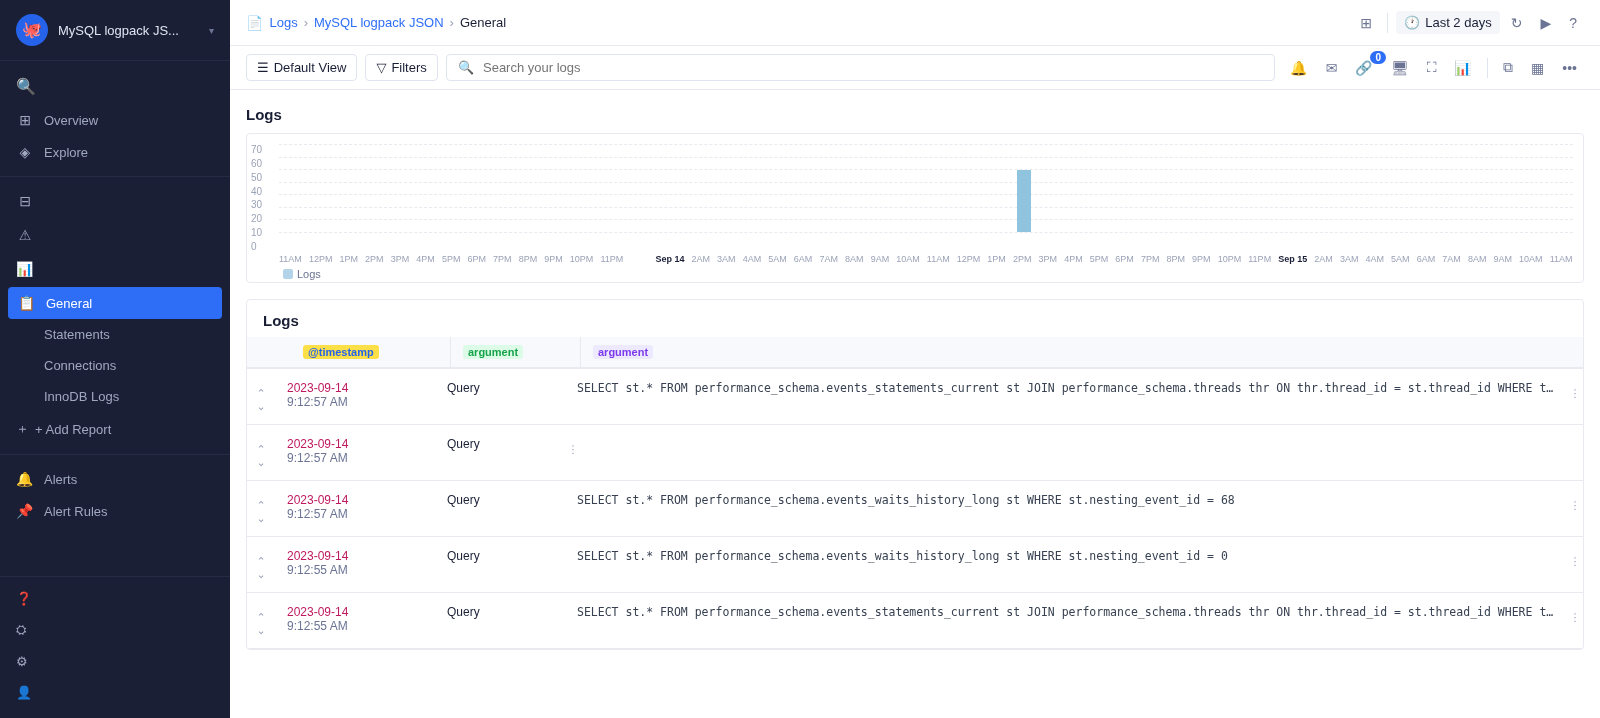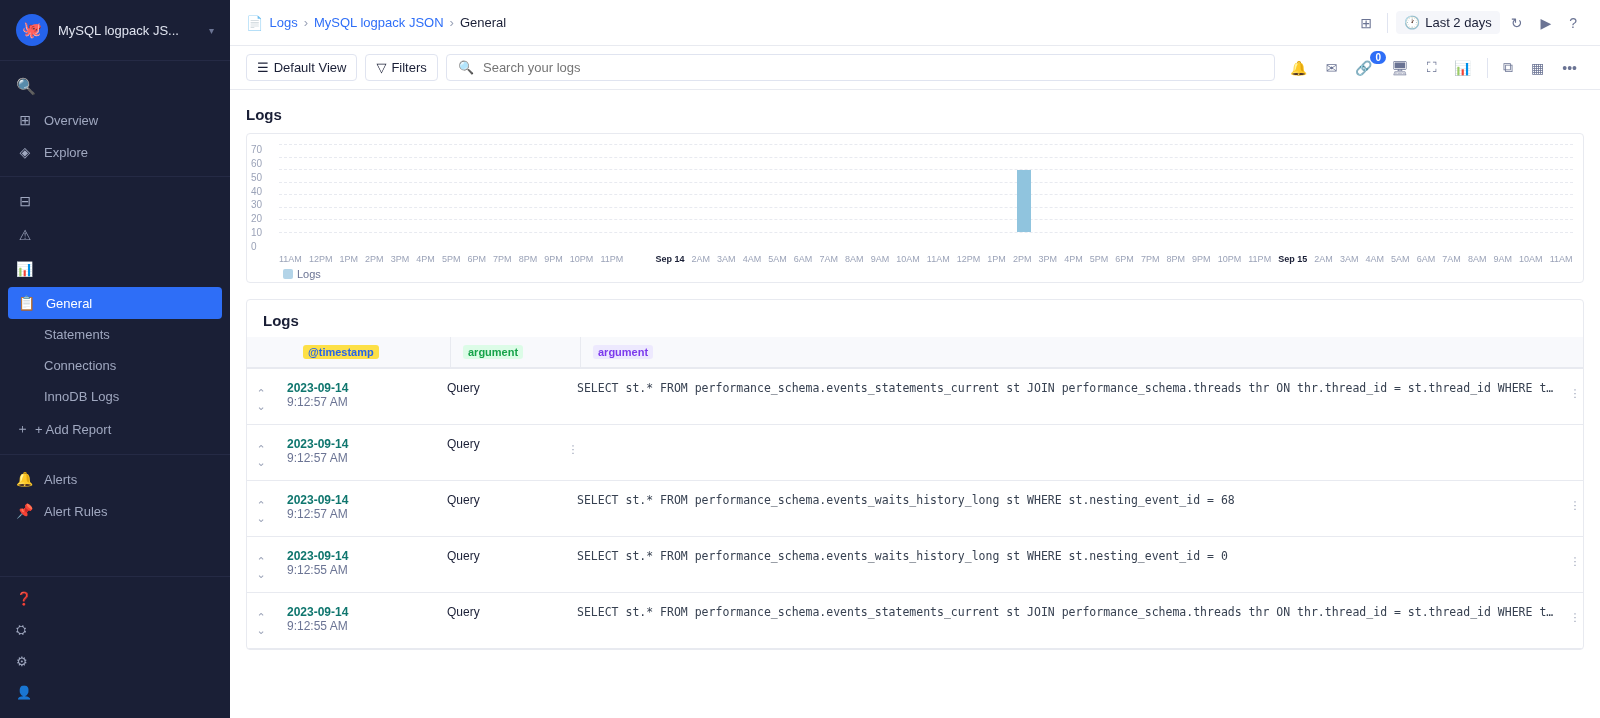--- a/index.html
+++ b/index.html
@@ -66,21 +66,21 @@
     .th-badge.ts { background: #fde047; color: #2563eb; }
     .th-badge.cmd { background: #dcfce7; color: #16a34a; }
     .th-badge.arg { background: #ede9fe; color: #7c3aed; }
     .table-row { display: flex; border-bottom: 1px solid #e8eaf0; align-items: flex-start; min-height: 56px; }
     .row-expand { width: 28px; display: flex; align-items: flex-start; justify-content: center; padding-top: 18px; color: #9ba3b8; font-size: 11px; cursor: pointer; flex-shrink: 0; }
     .row-menu { width: 16px; display: flex; align-items: flex-start; justify-content: center; padding-top: 18px; color: #9ba3b8; font-size: 11px; cursor: pointer; flex-shrink: 0; }
     .td { padding: 12px; font-size: 12px; color: #1a1f36; }
     .td.timestamp { width: 160px; flex-shrink: 0; }
     .td.command { width: 130px; flex-shrink: 0; }
     .td.argument { flex: 1; font-family: 'Monaco', 'Menlo', monospace; font-size: 11.5px; color: #374151; overflow: hidden; text-overflow: ellipsis; white-space: nowrap; }
-    .ts-date { color: #0f766e; font-weight: 700; }
+    .ts-date { color: #be185d; font-weight: 400; }
     .ts-time { color: #6b7494; }
 
     
     ::-webkit-scrollbar { width: 6px; height: 6px; }
     ::-webkit-scrollbar-track { background: #f5f6fa; }
     ::-webkit-scrollbar-thumb { background: #c8ccdc; border-radius: 3px; }
   </style>
 </head>
 <body>
 

